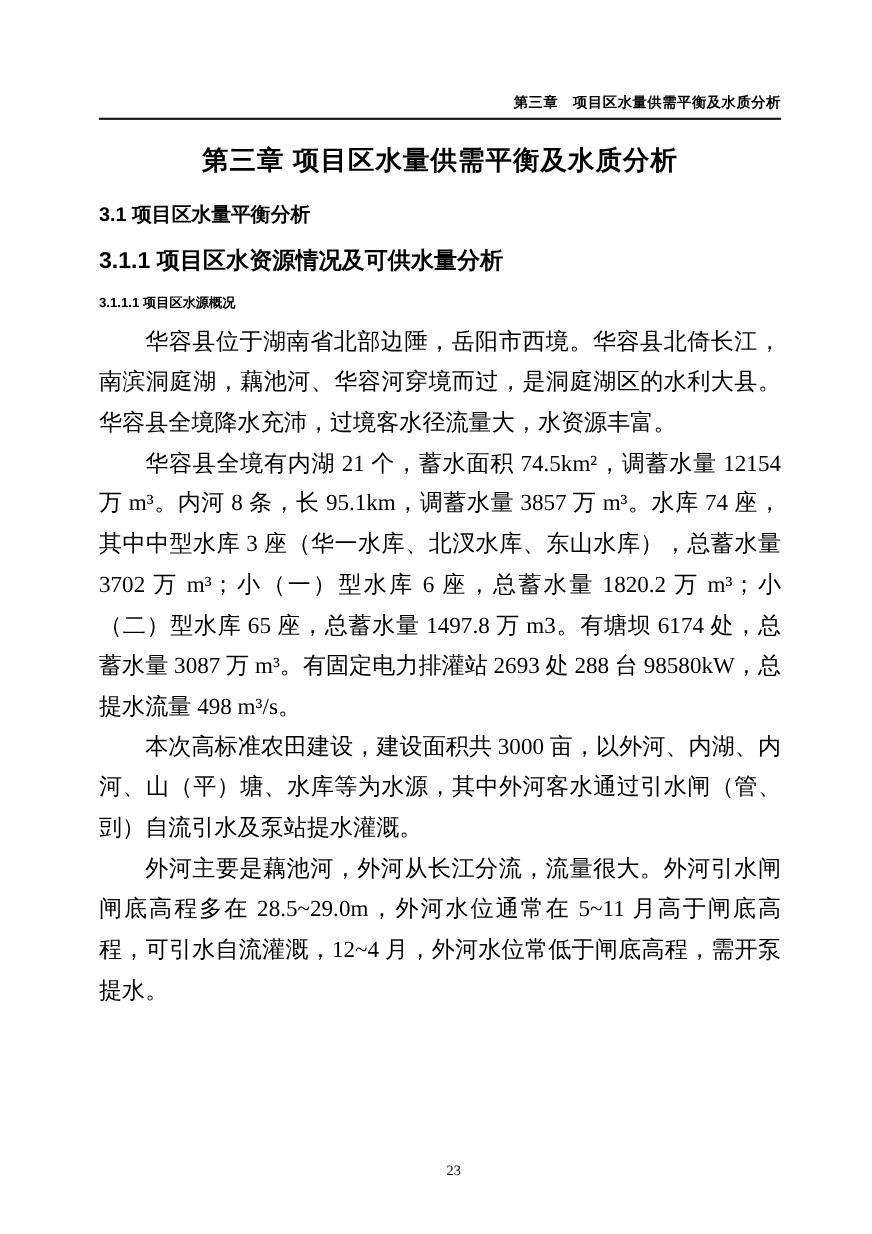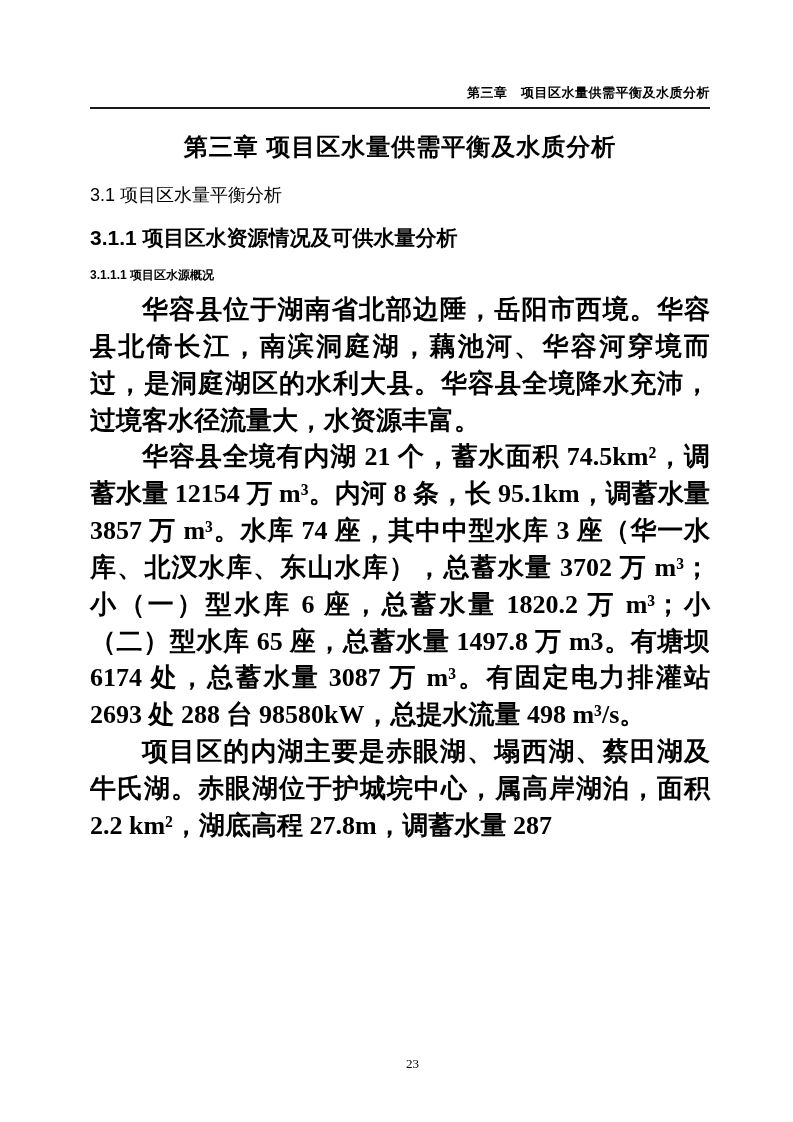--- a/index.html
+++ b/index.html
@@ -33,47 +33,46 @@
     font-family: "Liberation Sans", sans-serif;
     font-weight: bold;
     font-size: 24px;
     line-height: 33px;
     text-align: center;
     margin: 21px 0 0 0;
     letter-spacing: 1px;
   }
   h2.sec {
     font-family: "Liberation Sans", sans-serif;
-    font-weight: normal;
+    font-weight: bold;
     font-size: 18px;
     line-height: 23px;
     margin: 21px 0 0 0;
   }
   h3.subsec {
     font-family: "Liberation Sans", sans-serif;
     font-weight: bold;
     font-size: 21px;
     line-height: 22px;
     margin: 20px 0 0 0;
   }
   h4.subsubsec {
     font-family: "Liberation Sans", sans-serif;
     font-weight: bold;
     font-size: 12px;
     line-height: 21px;
     margin: 16px 0 0 0;
   }
   p.body {
     font-family: "Liberation Serif", serif;
-    font-size: 26px;
+    font-size: 21px;
     line-height: 36.85px;
     margin: 0;
     text-indent: 2em;
     text-align: justify;
-    font-weight: bold;
   }
   p.body.first { margin-top: 6px; }
   .pageno {
     position: absolute;
     top: 1020px; left: 16px;
     width: 100%;
     text-align: center;
     font-family: "Liberation Serif", serif;
     font-size: 13px;
   }
@@ -92,20 +91,21 @@
   <h2 class="sec">3.1 项目区水量平衡分析</h2>
 
   <h3 class="subsec">3.1.1 项目区水资源情况及可供水量分析</h3>
 
   <h4 class="subsubsec">3.1.1.1 项目区水源概况</h4>
 
   <p class="body first">华容县位于湖南省北部边陲，岳阳市西境。华容县北倚长江，南滨洞庭湖，藕池河、华容河穿境而过，是洞庭湖区的水利大县。华容县全境降水充沛，过境客水径流量大，水资源丰富。</p>
 
   <p class="body">华容县全境有内湖 21 个，蓄水面积 74.5km²，调蓄水量 12154 万 m³。内河 8 条，长 95.1km，调蓄水量 3857 万 m³。水库 74 座，其中中型水库 3 座（华一水库、北汊水库、东山水库），总蓄水量 3702 万 m³；小（一）型水库 6 座，总蓄水量 1820.2 万 m³；小（二）型水库 65 座，总蓄水量 1497.8 万 m3。有塘坝 6174 处，总蓄水量 3087 万 m³。有固定电力排灌站 2693 处 288 台 98580kW，总提水流量 498 m³/s。</p>
 
+  <p class="body">本次高标准农田建设，建设面积共 3000 亩，以外河、内湖、内河、山（平）塘、水库等为水源，其中外河客水通过引水闸（管、剅）自流引水及泵站提水灌溉。</p>
 
 
+  <p class="body">外河主要是藕池河，外河从长江分流，流量很大。外河引水闸闸底高程多在 28.5~29.0m，外河水位通常在 5~11 月高于闸底高程，可引水自流灌溉，12~4 月，外河水位常低于闸底高程，需开泵提水。</p>
 
-  <p class="body">项目区的内湖主要是赤眼湖、塌西湖、蔡田湖及牛氏湖。赤眼湖位于护城垸中心，属高岸湖泊，面积 2.2 km²，湖底高程 27.8m，调蓄水量 287</p>
 
   <div class="pageno">23</div>
 
 </div>
 
 </body></html>

